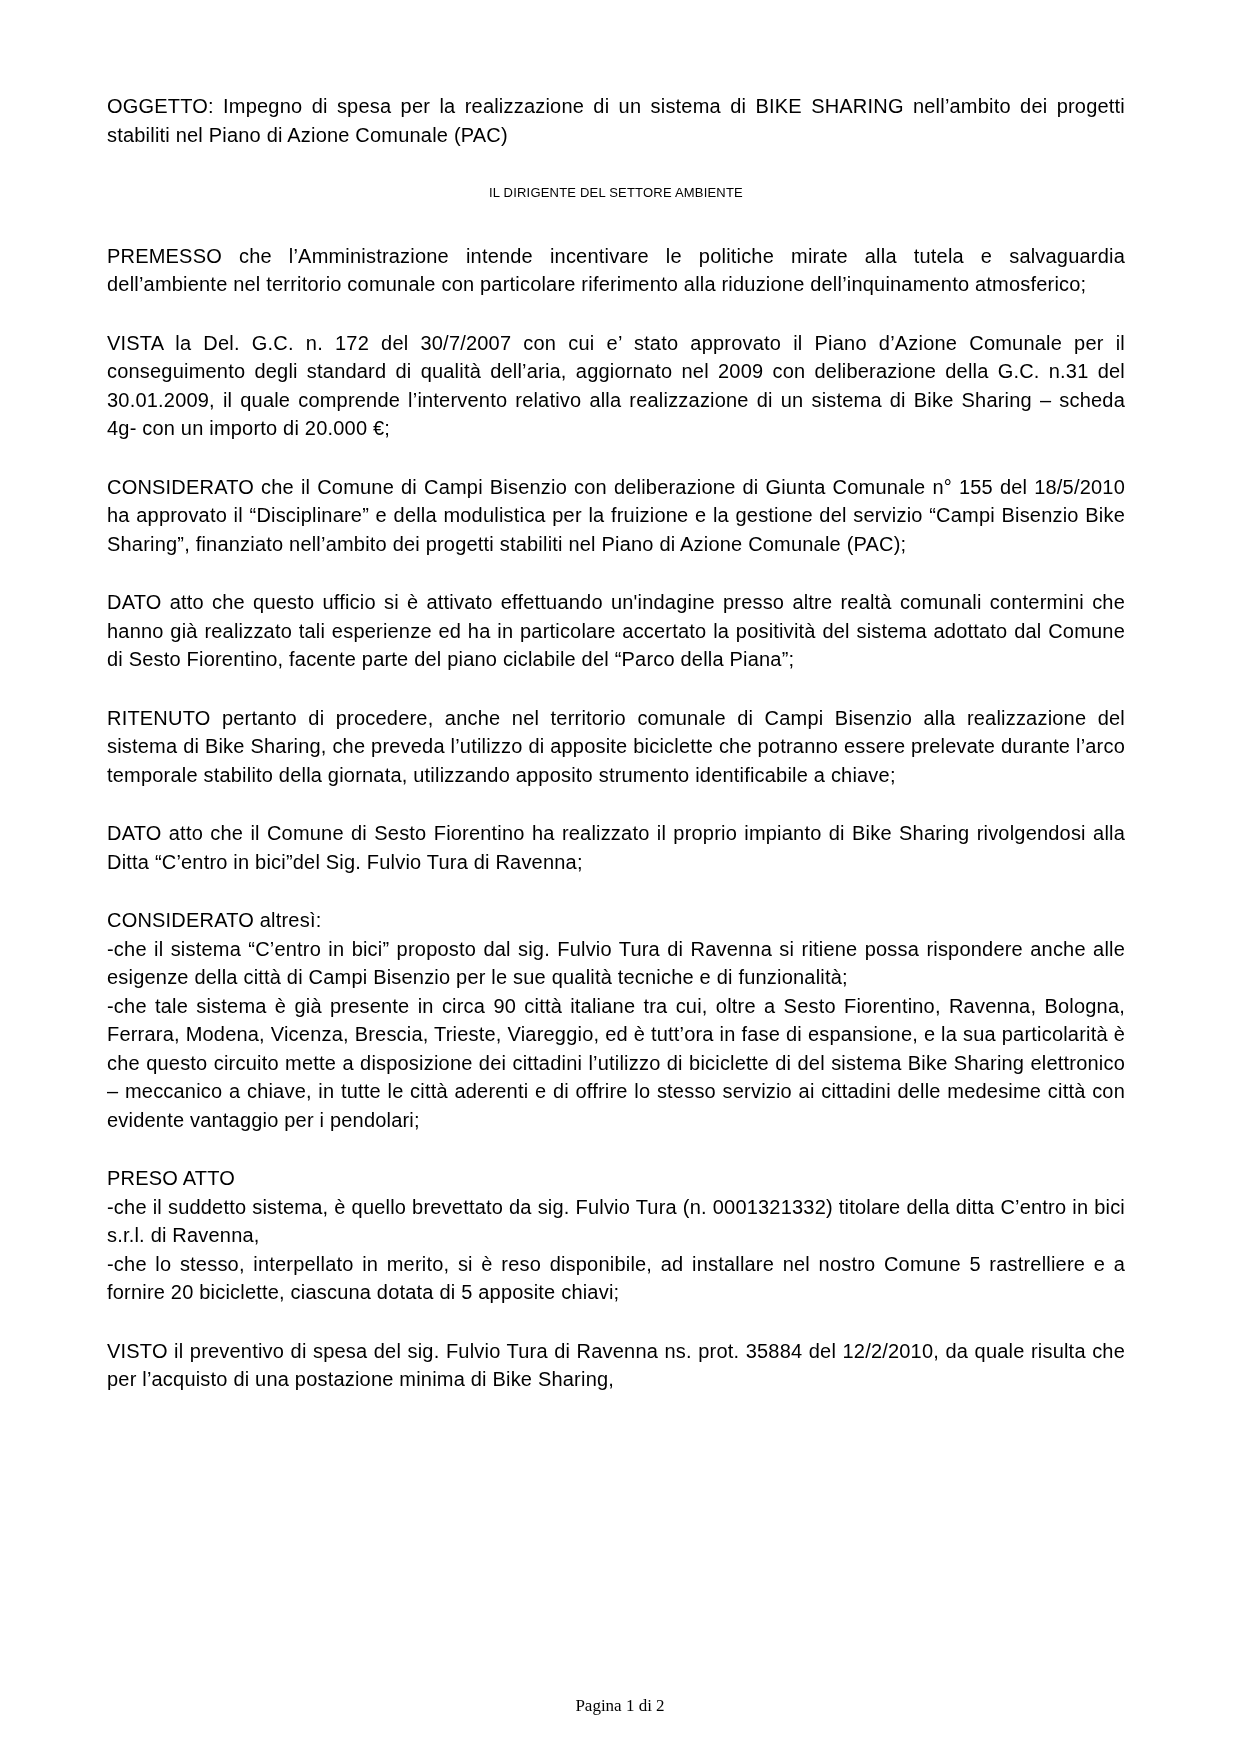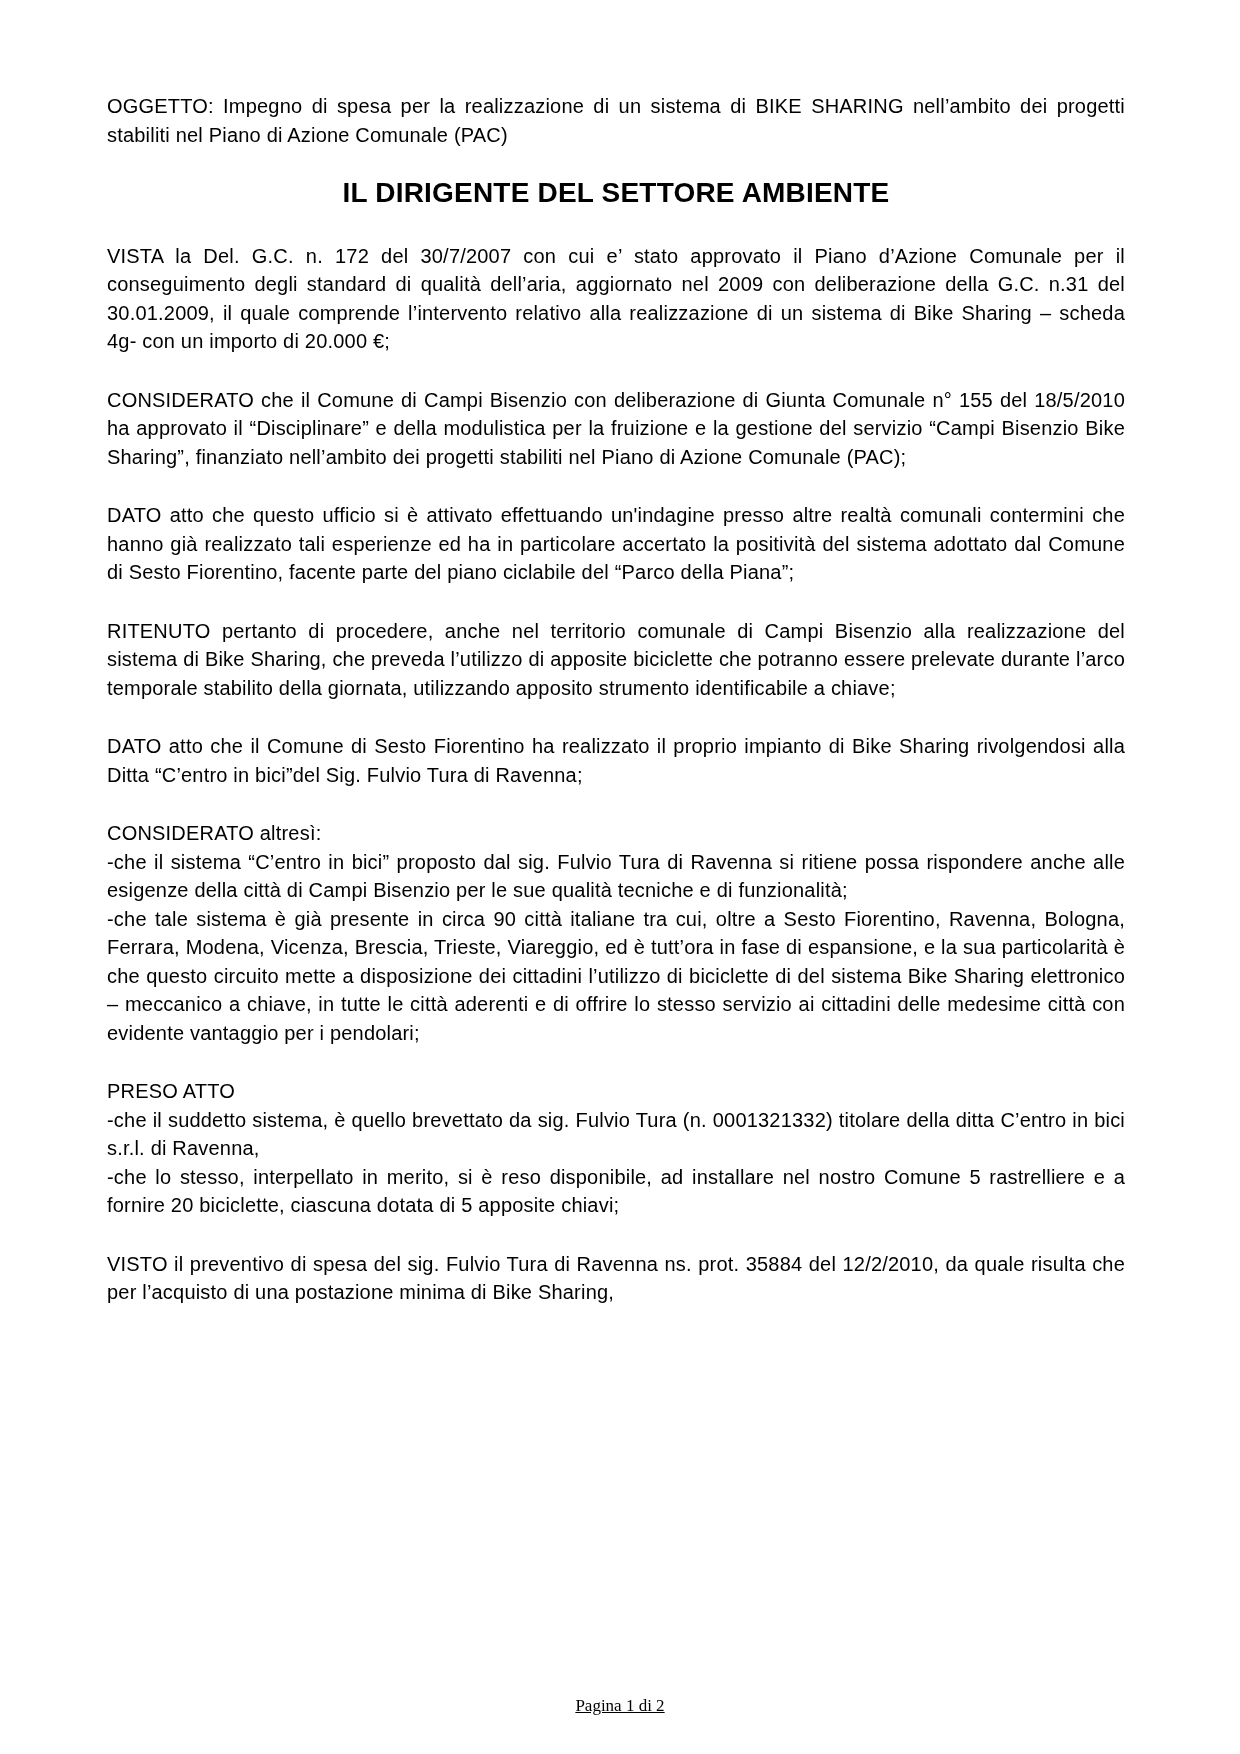--- a/index.html
+++ b/index.html
@@ -24,48 +24,48 @@
   }
   .para {
     margin: 0 0 30px 0;
     text-align: justify;
     white-space: pre-line;
   }
   .subject {
     margin-bottom: 30px;
   }
   .doc-heading {
-    font-size: 28px;
+    font-size: 13px;
     line-height: 28.5px;
-    font-weight: bold;
+    font-weight: normal;
     text-align: center;
     margin: 0 0 34px 0;
   }
   .page-footer {
     position: absolute;
     left: 0;
     right: 0;
     top: 1692px;
     text-align: center;
     font-family: "Liberation Serif", "DejaVu Serif", serif;
     font-size: 17px;
     letter-spacing: 0;
     color: #000000;
-    text-decoration: underline;
   }
 </style>
 </head>
 <body>
 
 <div class="page">
 
   <p class="para subject">OGGETTO: Impegno di spesa per la realizzazione di un sistema di BIKE SHARING nell’ambito dei progetti stabiliti nel Piano di Azione Comunale (PAC)</p>
 
   <h1 class="doc-heading">IL DIRIGENTE DEL SETTORE AMBIENTE</h1>
 
+  <p class="para">PREMESSO che l’Amministrazione intende incentivare le politiche mirate alla tutela e salvaguardia dell’ambiente nel territorio comunale con particolare riferimento alla riduzione dell’inquinamento atmosferico;</p>
 
   <p class="para">VISTA la Del. G.C. n. 172 del 30/7/2007 con cui e’ stato approvato il Piano d’Azione Comunale per il conseguimento degli standard di qualità dell’aria, aggiornato nel 2009 con deliberazione della G.C. n.31 del 30.01.2009, il quale comprende l’intervento relativo alla realizzazione di un sistema di Bike Sharing – scheda 4g- con un importo di 20.000 €;</p>
 
   <p class="para">CONSIDERATO che il Comune di Campi Bisenzio con deliberazione di Giunta Comunale n° 155 del 18/5/2010 ha approvato il “Disciplinare” e della modulistica per la fruizione e la gestione del servizio “Campi Bisenzio Bike Sharing”, finanziato nell’ambito dei progetti stabiliti nel Piano di Azione Comunale (PAC);</p>
 
 
   <p class="para">DATO atto che questo ufficio si è attivato effettuando un'indagine presso altre realtà comunali contermini che hanno già realizzato tali esperienze ed ha in particolare accertato la positività del sistema adottato dal Comune di Sesto Fiorentino, facente parte del piano ciclabile del “Parco della Piana”;</p>
 
   <p class="para">RITENUTO pertanto di procedere, anche nel territorio comunale di Campi Bisenzio  alla realizzazione del sistema di Bike Sharing, che preveda l’utilizzo di apposite biciclette che potranno essere prelevate durante l’arco temporale stabilito della giornata, utilizzando apposito strumento identificabile a chiave;</p>
 

